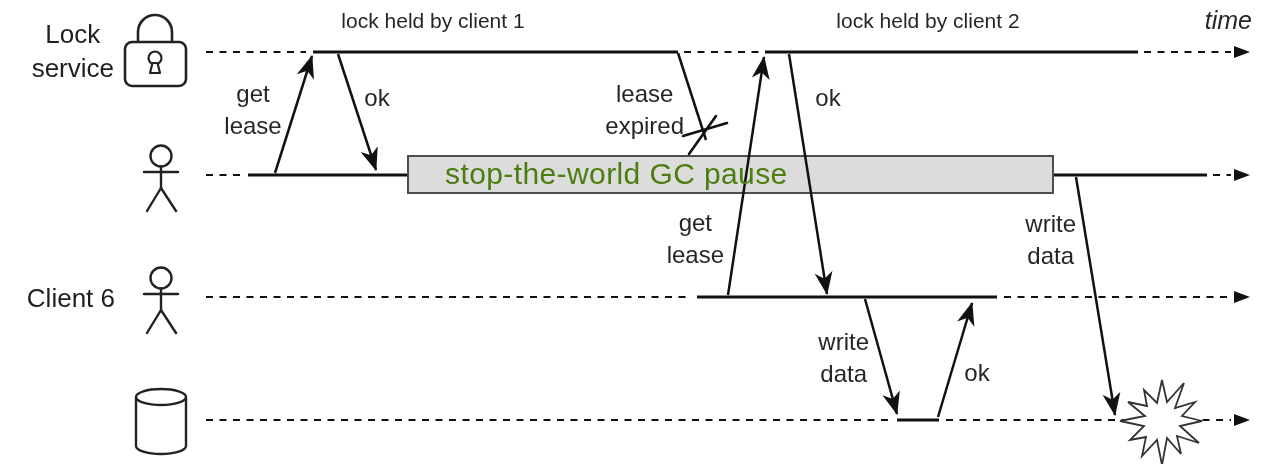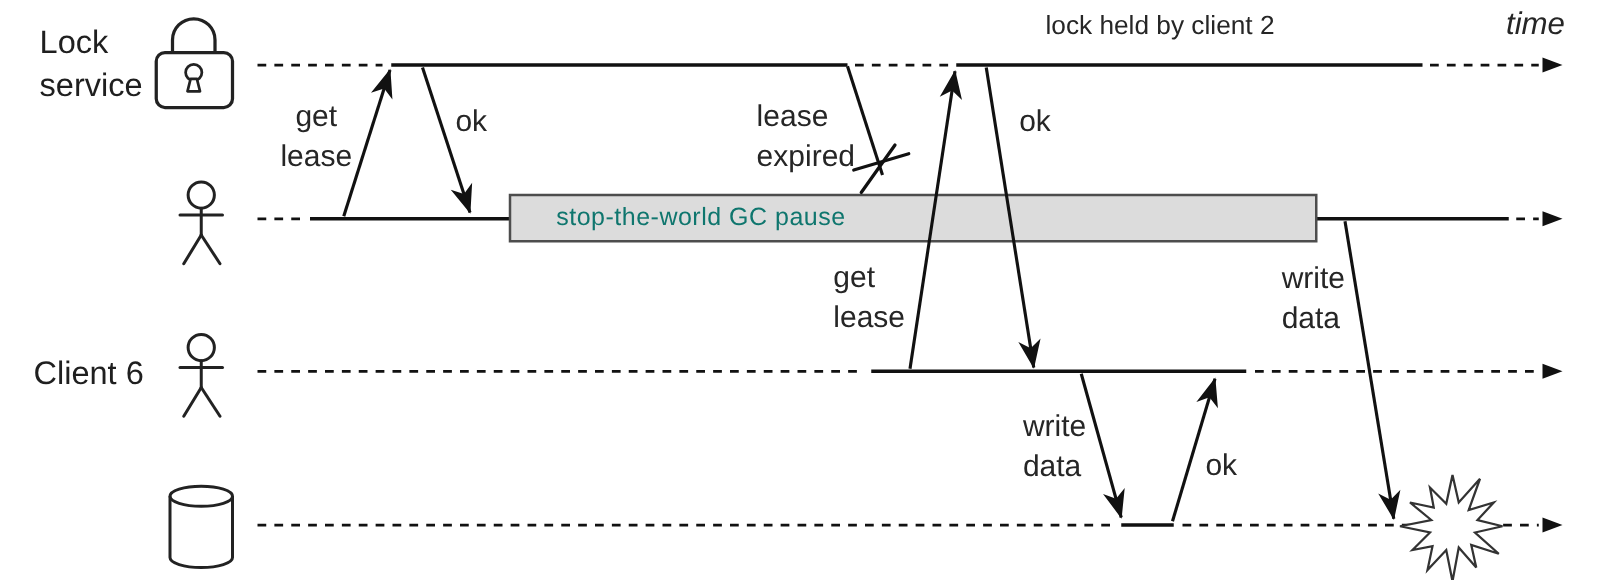--- a/index.html
+++ b/index.html
@@ -6,27 +6,27 @@
   .canvas {
     position:relative; width:1280px; height:464px; background:#ffffff;
     font-family:"Liberation Sans", sans-serif; color:#262626; overflow:hidden;
   }
   .canvas svg.overlay { position:absolute; left:0; top:0; }
   .lbl {
     position:absolute; white-space:pre-line; line-height:1.32;
     color:#262626; pointer-events:none;
   }
   .c  { transform:translate(-50%,-50%); text-align:center; }
-  .r  { transform:translate(-100%,-50%); text-align:left; }
+  .r  { transform:translate(-100%,-50%); text-align:center; }
   .l  { transform:translate(0,-50%); text-align:left; }
   .lane-label { font-size:26px; color:#1f1f1f; }
   .title      { font-size:21px; }
   .time       { font-size:25px;font-style:italic; }
   .msg        { font-size:24px; line-height:1.35; }
-  .gc-text    { font-size:20px; letter-spacing:.4px; color:#0f766e; }
+  .gc-text    { font-size:30px; letter-spacing:.4px; color:#4d7c0f; }
 </style>
 </head>
 <body>
 
 <div class="canvas">
 
   <svg class="overlay" width="1280" height="464" viewBox="0 0 1280 464">
     <defs>
       <marker id="arrow" markerUnits="userSpaceOnUse" markerWidth="28" markerHeight="22" refX="24" refY="10" orient="auto">
         <path d="M25,10 L2,1 L8.5,10 L2,19 Z" fill="#111111"></path>
@@ -103,20 +103,21 @@
     <g stroke="#222222" stroke-width="2.4" fill="#ffffff">
       <path d="M136,397 a25,8 0 0 1 50,0 v49 a25,8 0 0 1 -50,0 z"></path>
       <path d="M136,397 a25,8 0 0 0 50,0" fill="none"></path>
     </g>
   </svg>
 
   <div class="lbl lane-label r" style="left:114px; top:51px">Lock
 service</div>
   <div class="lbl lane-label r" style="left:115px; top:298px">Client 6</div>
 
+  <div class="lbl title c" style="left:433px; top:21px">lock held by client 1</div>
   <div class="lbl title c" style="left:928px; top:21px">lock held by client 2</div>
   <div class="lbl time r" style="left:1252px; top:20px">time</div>
 
   <div class="lbl gc-text l" style="left:445px; top:174px">stop-the-world GC pause</div>
 
   <div class="lbl msg c" style="left:253px; top:110px">get
 lease</div>
   <div class="lbl msg c" style="left:377px; top:98px">ok</div>
   <div class="lbl msg r" style="left:684px; top:110px">lease
 expired</div>

